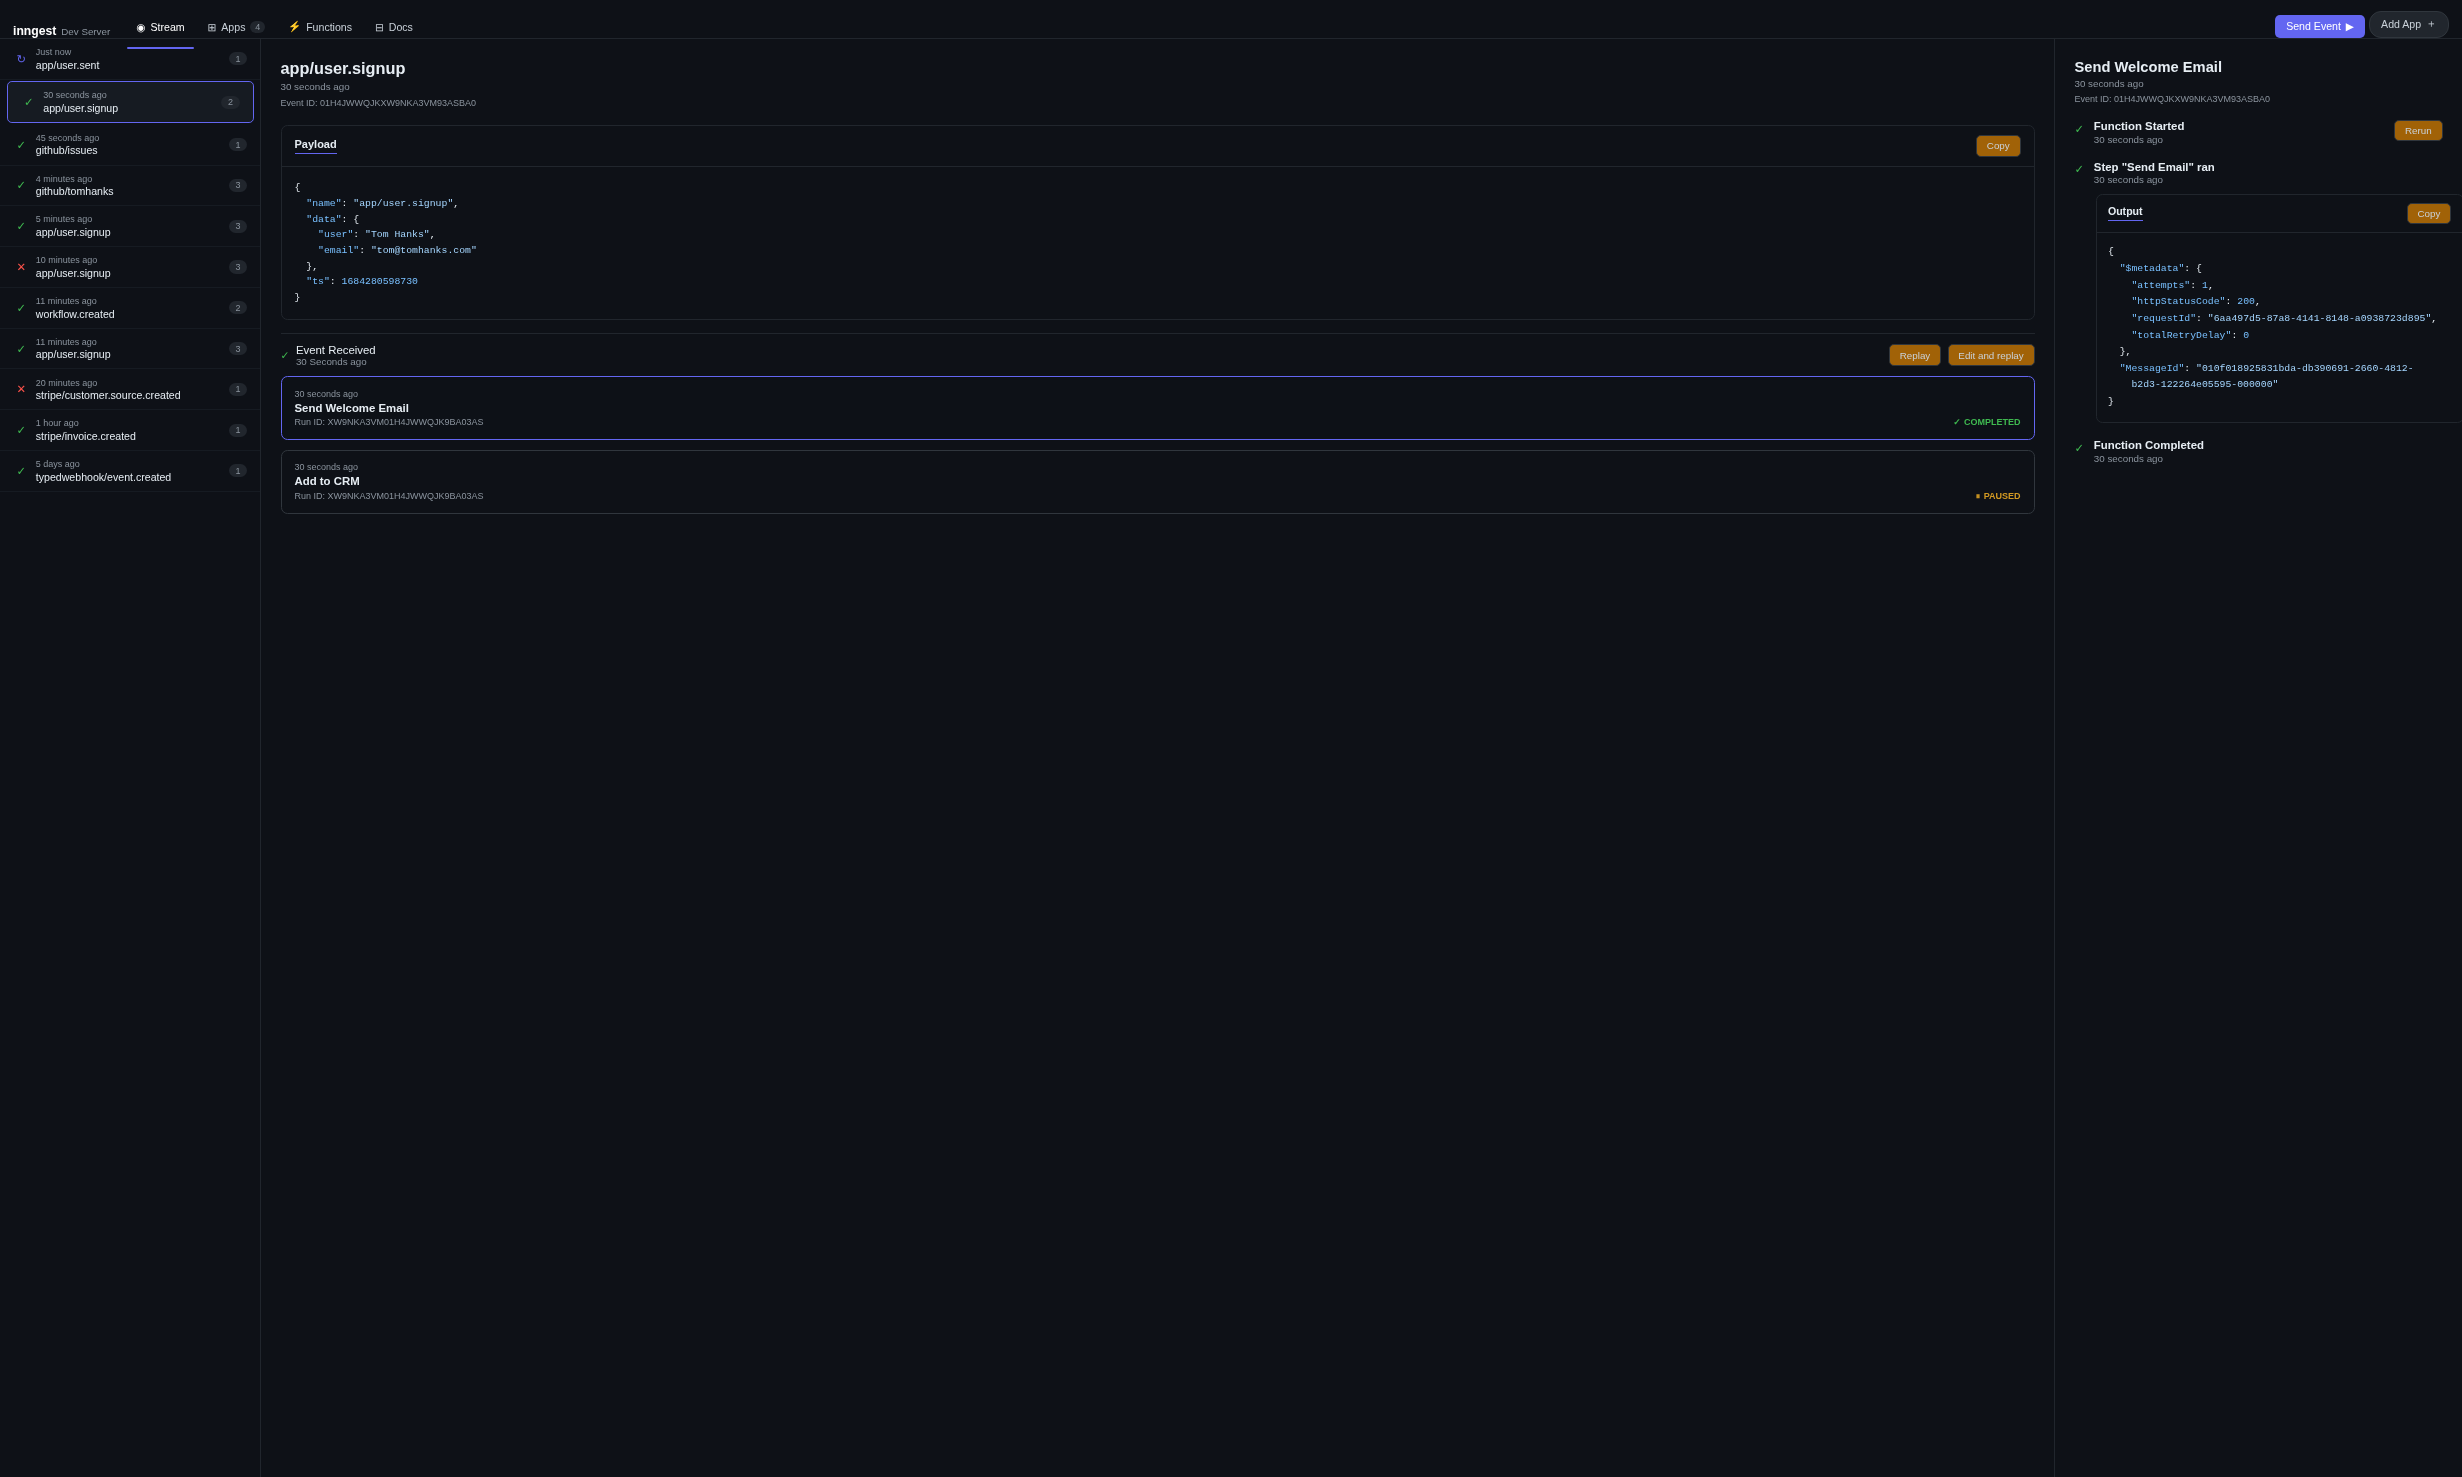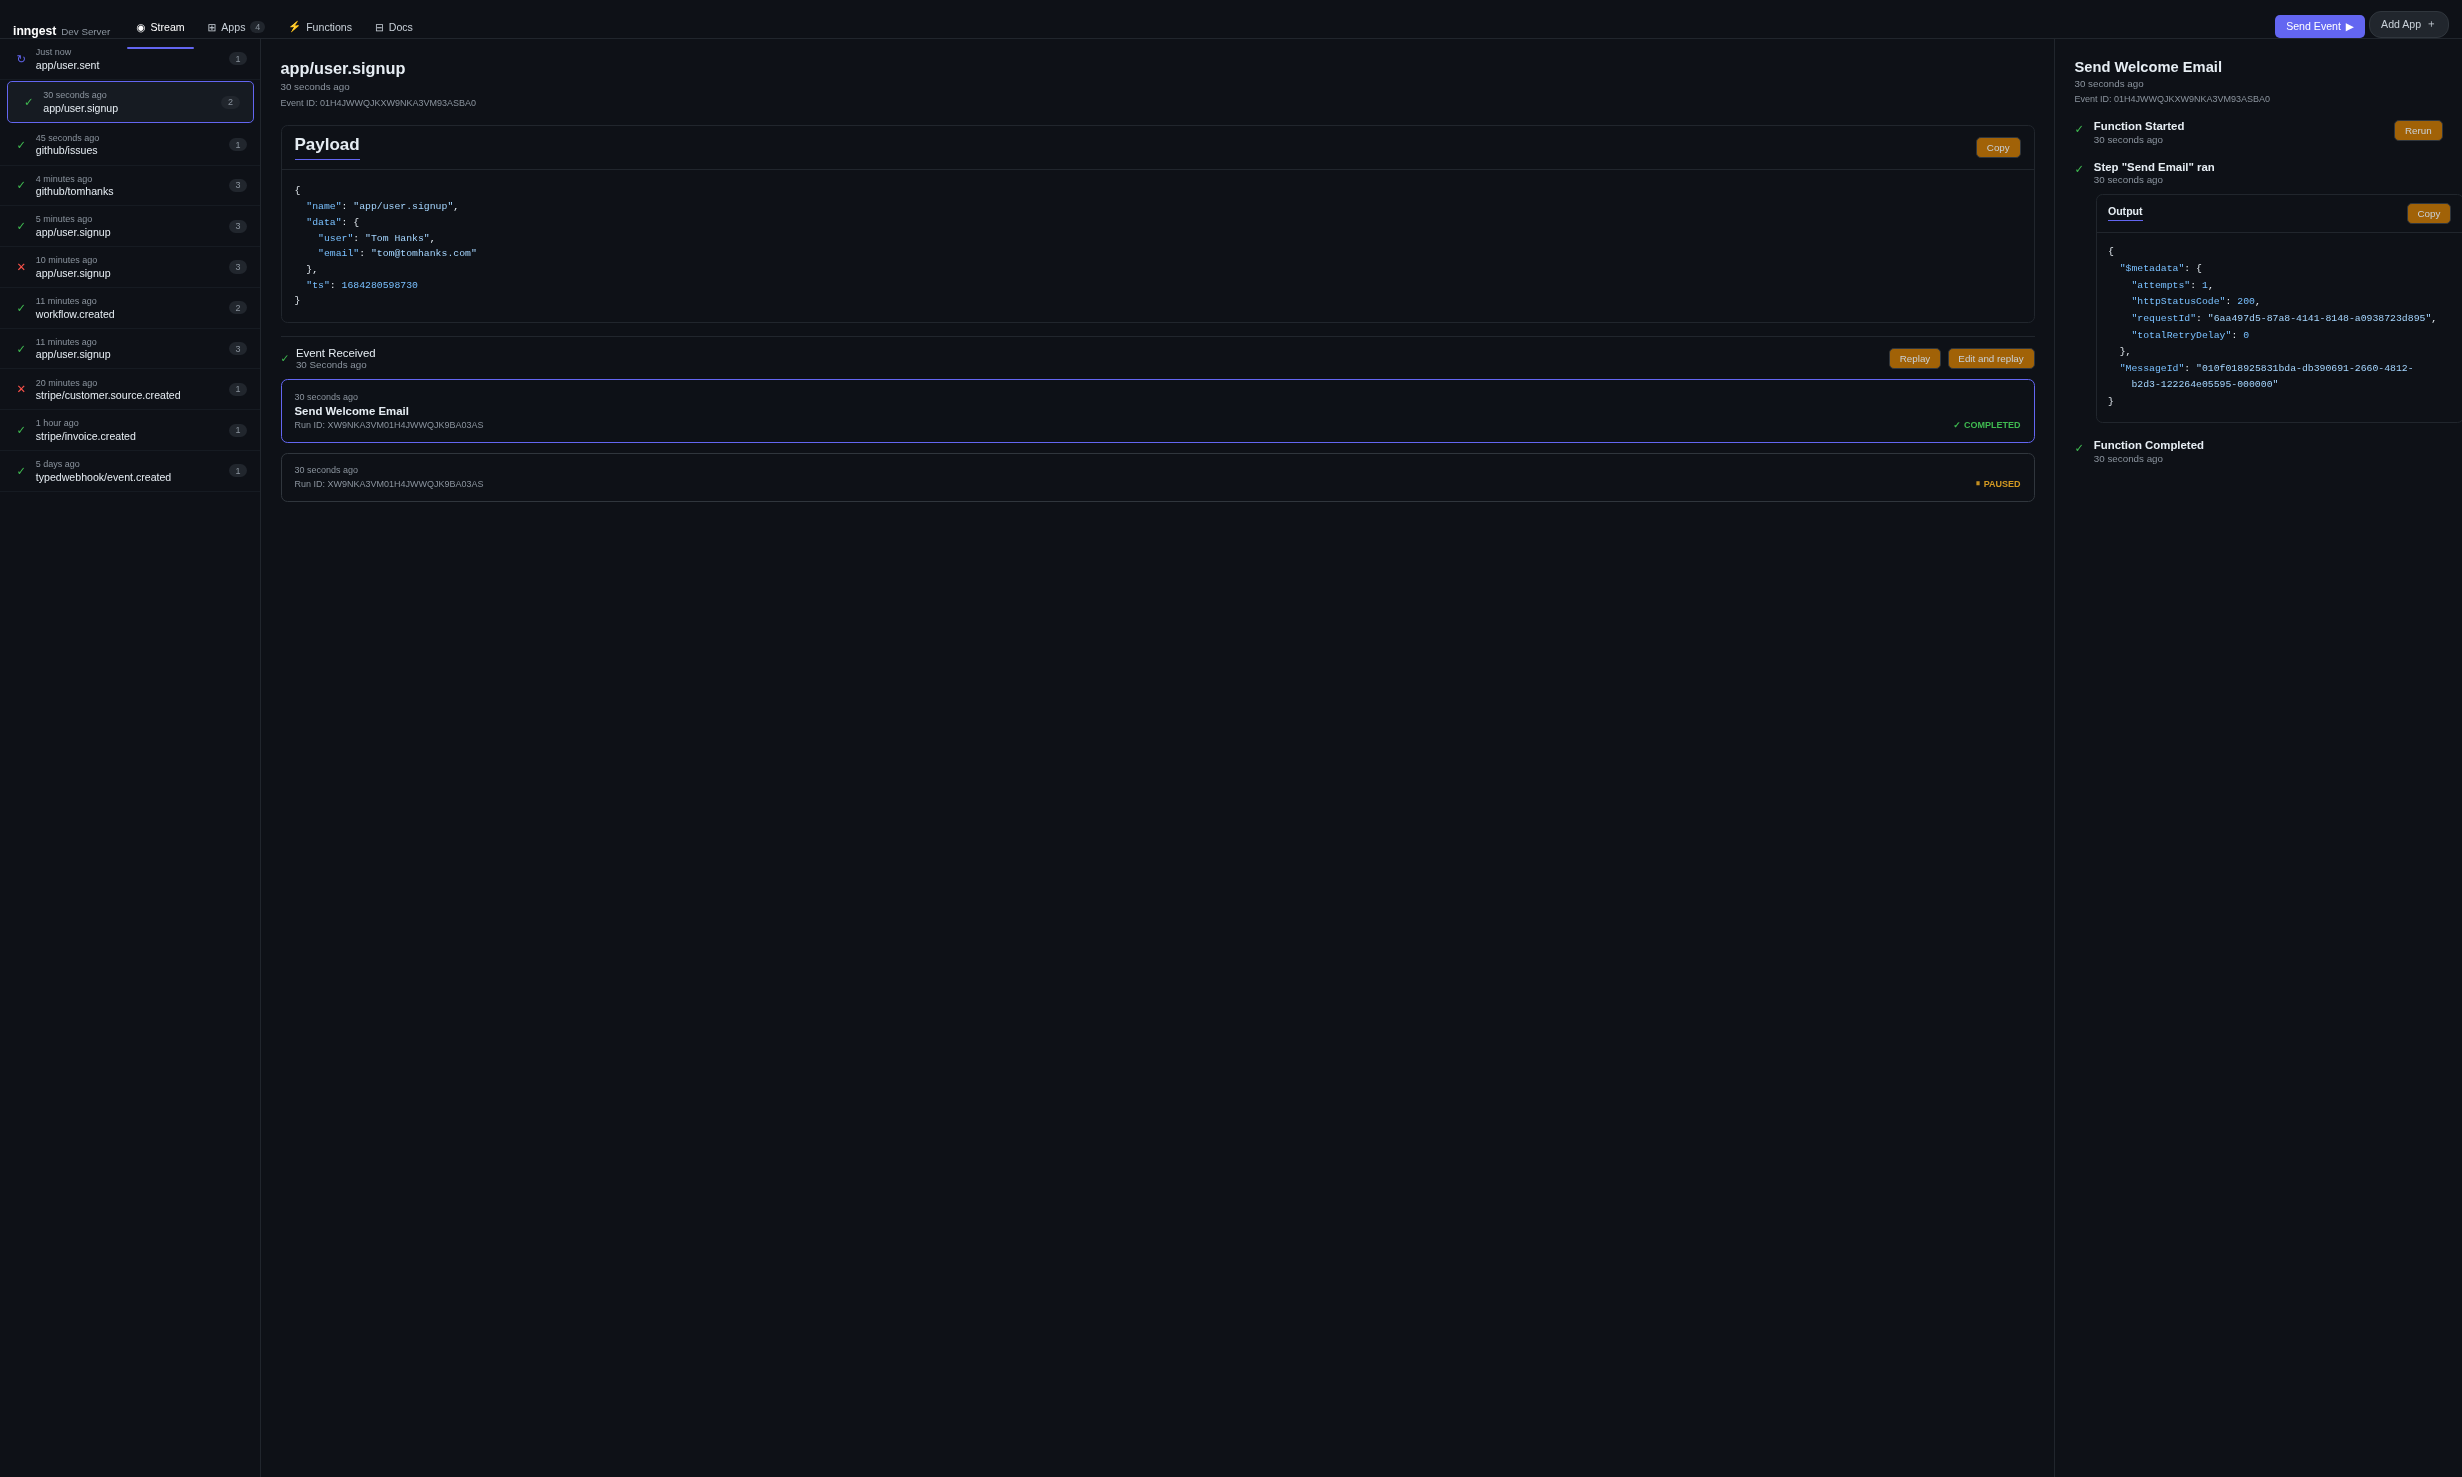--- a/index.html
+++ b/index.html
@@ -164,21 +164,21 @@
       margin-bottom: 13px;
     }
     .card-header {
       display: flex;
       align-items: center;
       justify-content: space-between;
       padding: 9.8px 13px;
       border-bottom: 0.8px solid #21262d;
     }
     .card-title {
-      font-size: 17px;
+      font-size: 11px;
       font-weight: 600;
       color: #e6edf3;
       border-bottom: 1.6px solid #6366f1;
       padding-bottom: 3.3px;
     }
     .btn-small {
       padding: 4.1px 9.8px;
       background: #a16207;
       border: 0.8px solid #30363d;
       border-radius: 4.9px;
@@ -492,20 +492,21 @@
         <span class="function-card-runid">Run ID: XW9NKA3VM01H4JWWQJK9BA03AS</span>
         <span class="badge-completed">
           <span>✓</span>
           COMPLETED
         </span>
       </div>
     </div>
 
     <div class="function-card">
       <div class="function-card-time">30 seconds ago</div>
+      <div class="function-card-name">Add to CRM</div>
       <div class="function-card-footer">
         <span class="function-card-runid">Run ID: XW9NKA3VM01H4JWWQJK9BA03AS</span>
         <span class="badge-paused">
           <span>⏸</span>
           PAUSED
         </span>
       </div>
     </div>
   </div>
 

